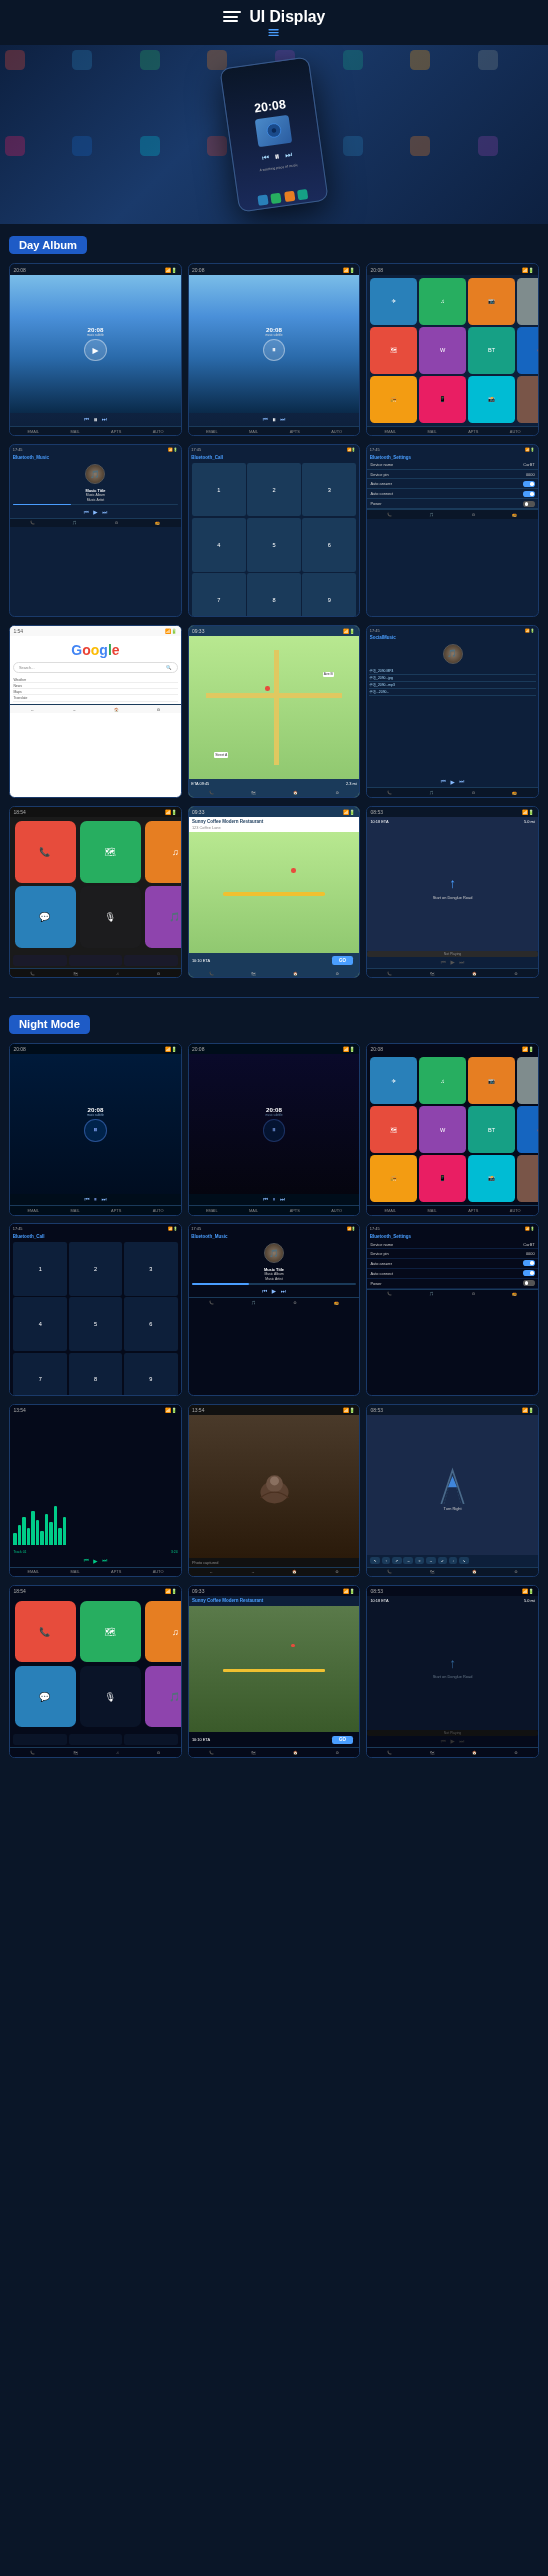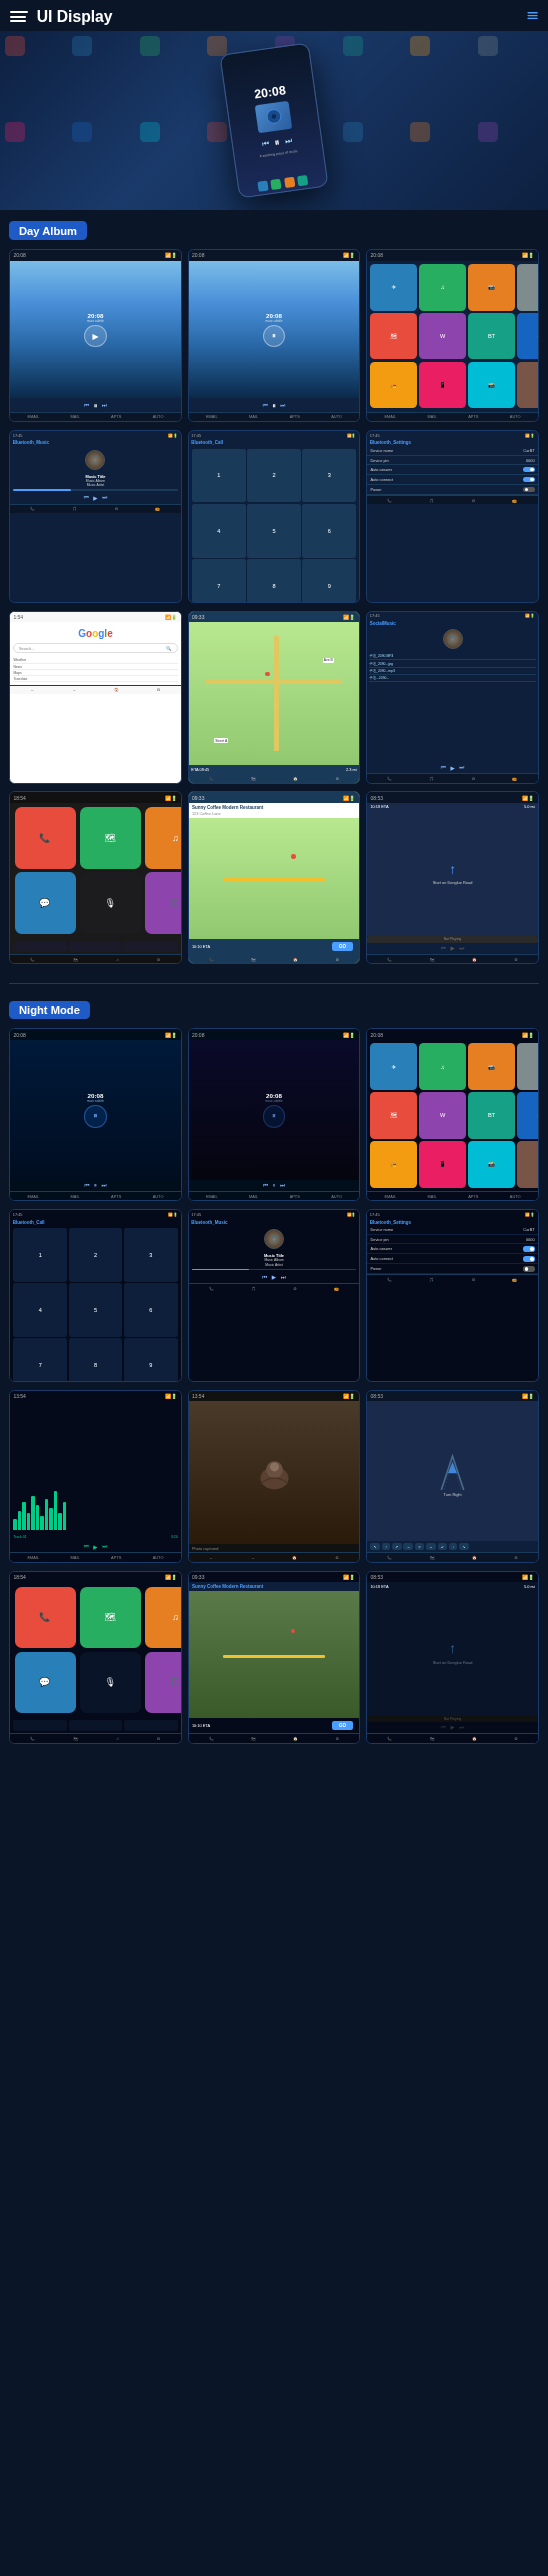--- a/index.html
+++ b/index.html
@@ -12,20 +12,21 @@
       overflow-x: hidden;
     }
 
     
     .header {
       display: flex;
       align-items: center;
       justify-content: space-between;
       padding: 6.7px 10px 4.5px 10px;
       background: #0a1628;
+      flex-direction: column;
     }
     .header-left { display: flex; align-items: center; gap: 6.7px; }
     .menu-icon { width: 20px; height: 20px; display: flex; flex-direction: column; justify-content: center; gap: 2.8px; cursor: pointer; }
     .menu-icon span { display: block; width: 15.7px; height: 1.7px; background: #fff; border-radius: 1.1px; }
     .menu-icon span:first-child { width: 18px; }
     .header-title { font-size: 15.7px; font-weight: bold; color: #fff; }
     .header-menu-icon { font-size: 12.3px; color: #4a9eff; }
 
     
     .hero-section {
@@ -168,21 +169,21 @@
       background: linear-gradient(180deg, #b8d89a 0%, #a8c880 100%);
       position: relative;
       overflow: hidden;
     }
     .map-road { position: absolute; background: #e0c860; }
     .map-road-h { height: 4.5px; left: 10%; right: 10%; top: 40%; }
     .map-road-v { width: 4.5px; top: 10%; bottom: 10%; left: 50%; }
 
     
     .screen-google { background: #fff; }
-    .google-logo { font-size: 10px; font-weight: bold; text-align: center; padding: 5.6px 0 2.2px 0; }
+    .google-logo { font-size: 14px; font-weight: bold; text-align: center; padding: 5.6px 0 2.2px 0; }
     .google-g { color: #4285F4; }
     .google-o1 { color: #EA4335; }
     .google-o2 { color: #FBBC05; }
     .google-g2 { color: #4285F4; }
     .google-l { color: #34A853; }
     .google-e { color: #EA4335; }
     .google-search-bar { margin: 2.2px 3.4px; border: 0.6px solid #ddd; border-radius: 11.2px; padding: 1.7px 4.5px; font-size: 3.9px; color: #666; display: flex; align-items: center; }
     .google-items { padding: 2.2px 3.4px; }
     .google-item { font-size: 3.4px; color: #555; padding: 0.6px 0; border-bottom: 0.6px solid #eee; }
 

